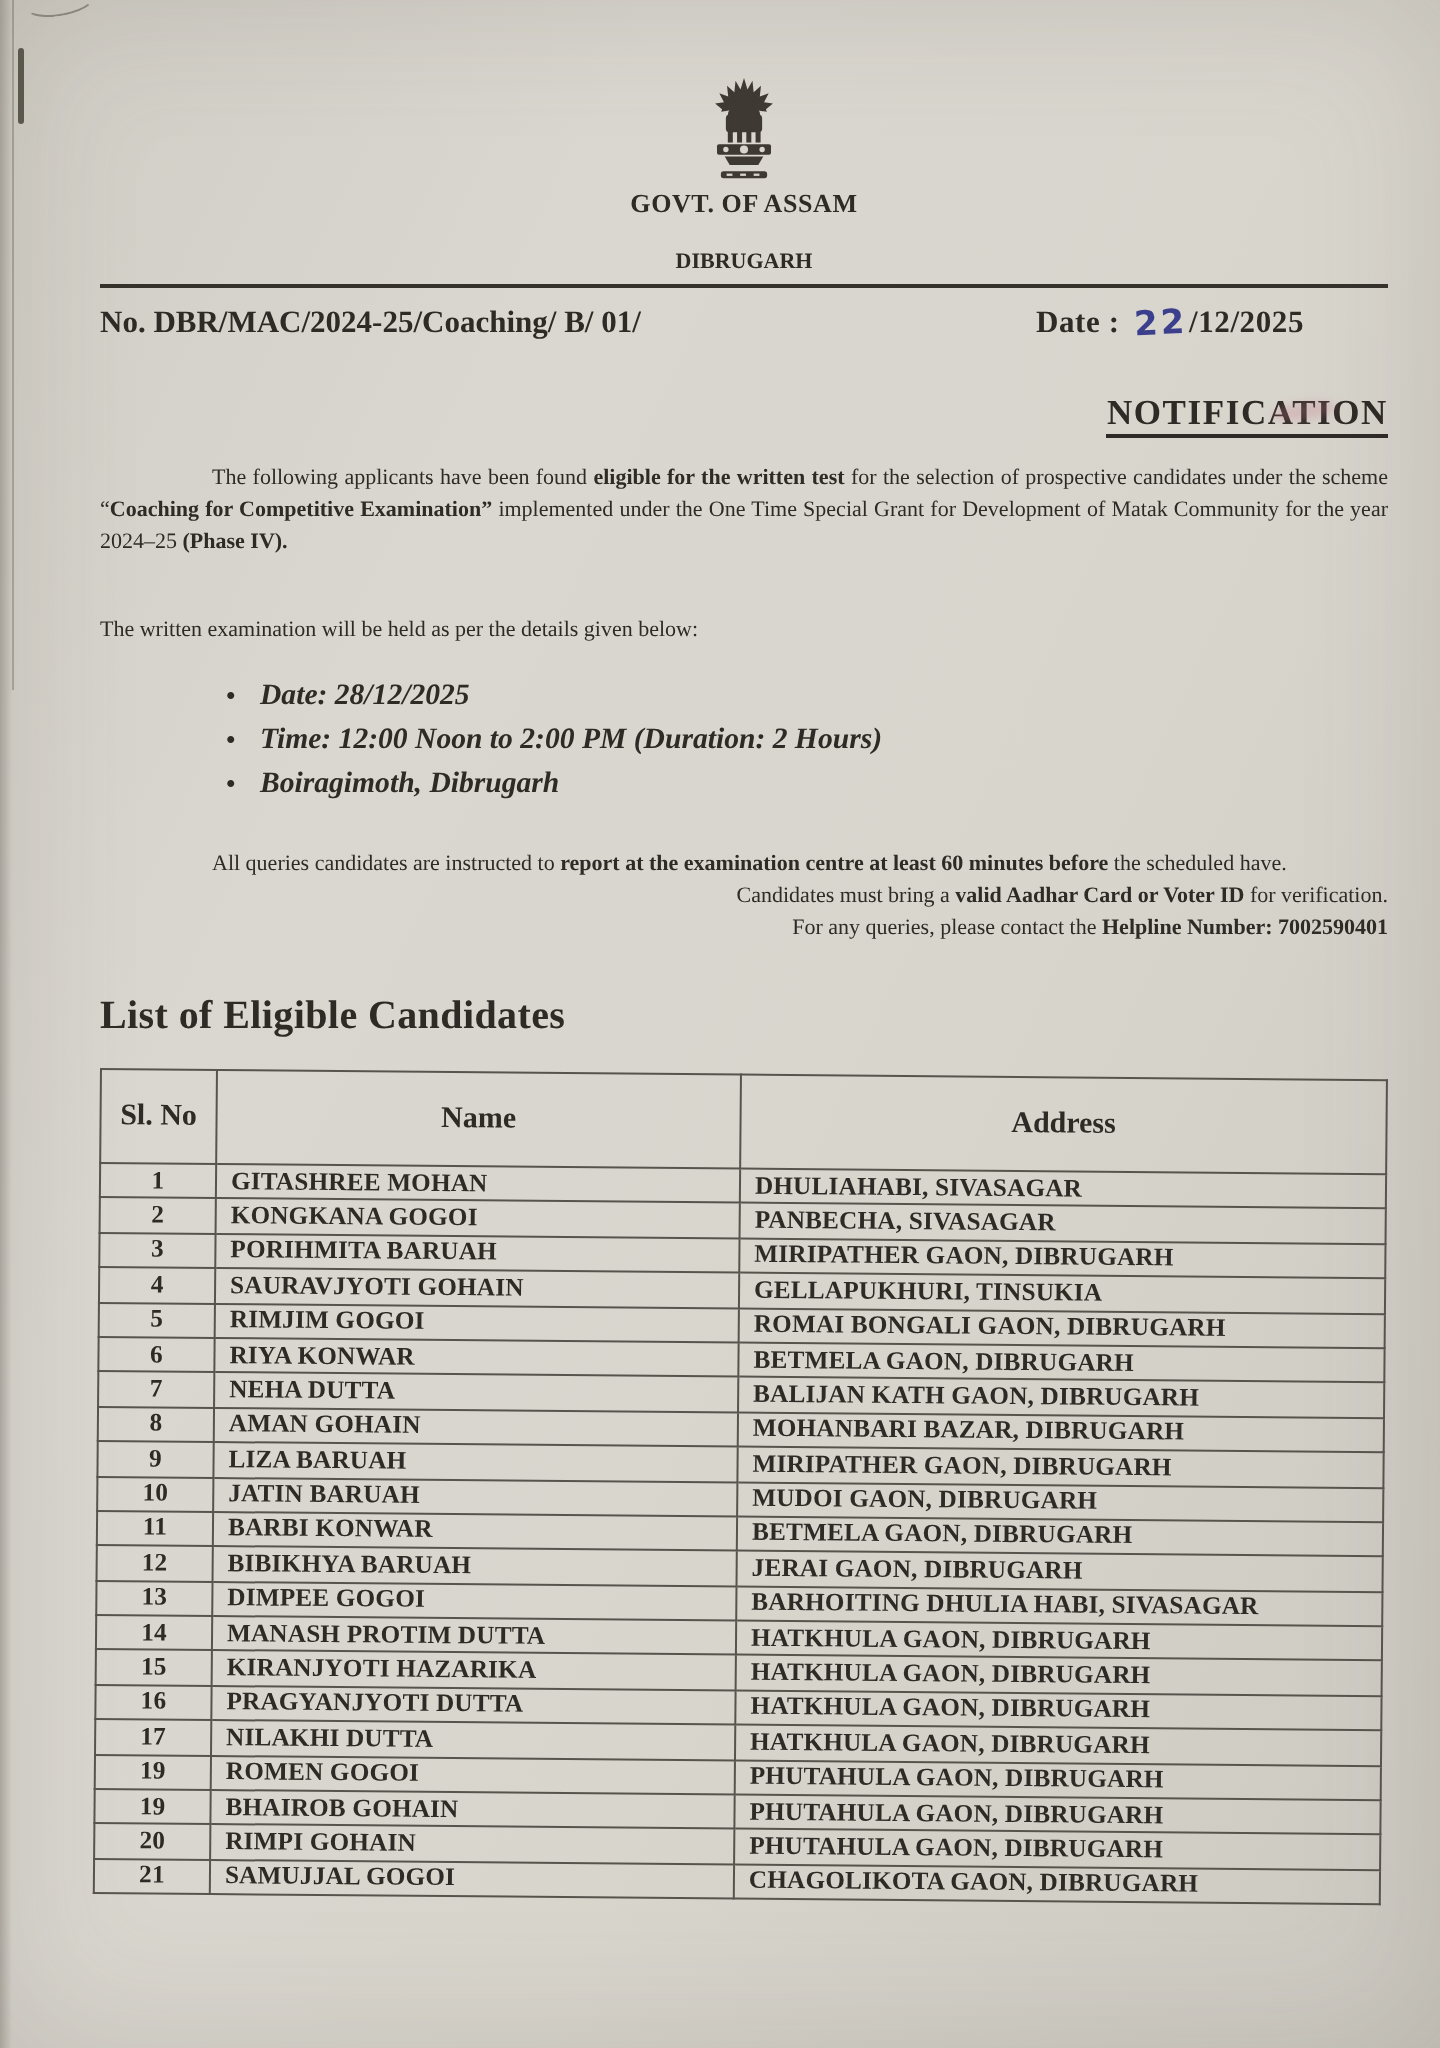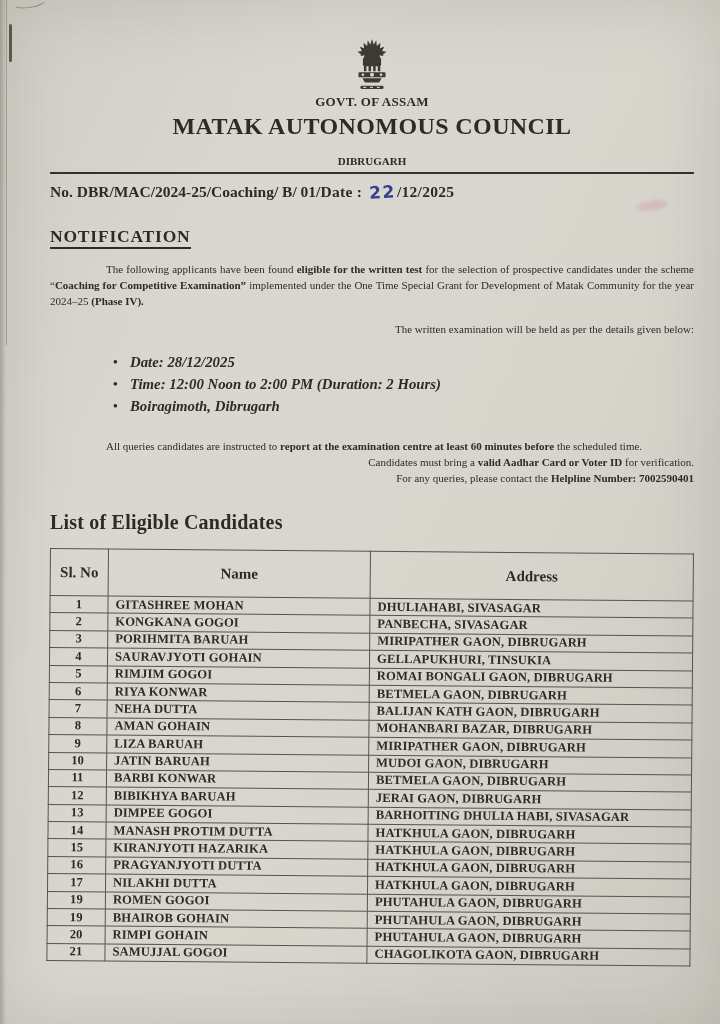--- a/index.html
+++ b/index.html
@@ -29,35 +29,35 @@
     background: rgba(196,118,138,.28); border-radius:50%; filter: blur(2px); transform: rotate(-8deg); }
 
   
   .letterhead { text-align: center; }
   .emblem { height: 54px; }
   .govt-line { font-size: 13px; font-weight: 700; letter-spacing: .3px; margin-top: 2px; }
   .council-name { font-size: 24px; font-weight: 700; letter-spacing: .4px; margin: 3px 0 0 0; }
   .place { font-size: 11px; font-weight: 700; margin-top: 15px; }
   .rule { border-top: 2.2px solid #35322c; margin-top: 5px; }
 
-  .refrow { display: flex; justify-content: flex-start; align-items: baseline;
+  .refrow { display: flex; justify-content: space-between; align-items: baseline;
     margin-top: 7px; font-size: 15.5px; font-weight: 600; }
   .dateblock { padding-right: 42px; letter-spacing: .3px; }
   .handwritten { display: inline-block; font-family: "DejaVu Sans", sans-serif;
     color: #3b3f8c; font-weight: 600; font-size: 17px; letter-spacing: 1.5px;
     transform: rotate(-3deg) translateY(1px); margin: 0 1px 0 7px; }
 
-  .title-wrap { text-align: left; margin-top: 25px; font-family: Liberation Serif, serif; }
+  .title-wrap { text-align: right; margin-top: 25px; font-family: Liberation Serif, serif; }
   .doc-title { font-size: 17.5px; font-weight: 700; letter-spacing: .8px;
     border-bottom: 2.2px solid #2e2b26; padding-bottom: 1px; }
 
   .para { font-size: 11px; line-height: 1.45; margin: 0; text-align: justify; }
   .indent { text-indent: 56px; }
   .mt-intro { margin-top: 15px; }
-  .mt-exam { margin-top: 12px; text-align: right; }
+  .mt-exam { margin-top: 28px; text-align: left; }
   .mt-instr { margin-top: 22px; }
   .flush { text-align: right; }
 
   .bullets { list-style: none; margin: 13px 0 0 0; padding-left: 80px; font-style: italic; }
   .bullets li { position: relative; font-weight: 700; font-size: 14.8px; line-height: 1.5; }
   .bullets li::before { content: "\2022"; position: absolute; left: -17px; top: 1px; font-size: 13px; }
   .venue2 { display: block; }
 
   .list-heading { font-size: 20px; font-weight: 700; margin: 24px 0 0 0; letter-spacing: .2px; }
 
@@ -98,21 +98,20 @@
           <circle cx="31.4" cy="38.1" r="1.4" fill="#d8d5cd"></circle>
           <path d="M12 41.8 h20 l-2.6 4.4 h-14.8 z"></path>
           <rect x="10" y="49.4" width="24" height="3.6" rx="1.4"></rect>
           <rect x="13" y="50.6" width="3" height="1.2" fill="#d8d5cd"></rect>
           <rect x="20" y="50.6" width="3" height="1.2" fill="#d8d5cd"></rect>
           <rect x="27" y="50.6" width="3" height="1.2" fill="#d8d5cd"></rect>
         </g>
       </svg>
     </div>
     <div class="govt-line">GOVT. OF ASSAM</div>
-    <h1 class="council-name">MATAK AUTONOMOUS COUNCIL</h1>
     <div class="place">DIBRUGARH</div>
   </header>
 
   <div class="rule"></div>
 
   <div class="refrow">
     <span>No. DBR/MAC/2024-25/Coaching/ B/ 01/</span>
     <span class="dateblock"><span>Date :</span><span class="handwritten">22</span><span>/12/2025</span></span>
   </div>
 
@@ -123,21 +122,21 @@
   <p class="para indent mt-intro"><span>The following applicants have been found </span><span style="font-weight: 700;">eligible for the written test</span><span> for the selection of prospective candidates under the scheme “</span><span style="font-weight: 700;">Coaching for Competitive Examination”</span><span> implemented under the One Time Special Grant for Development of Matak Community for the year 2024–25 </span><span style="font-weight: 700;">(Phase IV).</span></p>
 
   <p class="para mt-exam">The written examination will be held as per the details given below:</p>
 
   <ul class="bullets">
     <li><span>Date: 28/12/2025</span></li>
     <li><span>Time: 12:00 Noon to 2:00 PM (Duration: 2 Hours)</span></li>
     <li><span class="venue2">Boiragimoth, Dibrugarh</span></li>
   </ul>
 
-  <p class="para indent mt-instr"><span>All queries candidates are instructed to </span><span style="font-weight: 700;">report at the examination centre at least 60 minutes before</span><span> the scheduled time.</span></p>
+  <p class="para indent mt-instr"><span>All queries candidates are instructed to </span><span style="font-weight: 700;">report at the examination centre at least 60 minutes before</span><span> the scheduled have.</span></p>
   <p class="para flush"><span>Candidates must bring a </span><span style="font-weight: 700;">valid Aadhar Card or Voter ID</span><span> for verification.</span></p>
   <p class="para flush"><span>For any queries, please contact the </span><span style="font-weight: 700;">Helpline Number: 7002590401</span></p>
 
   <h2 class="list-heading">List of Eligible Candidates</h2>
 
   <div class="table-wrap">
     <table>
       <colgroup>
           <col class="c1">
           <col class="c2">

